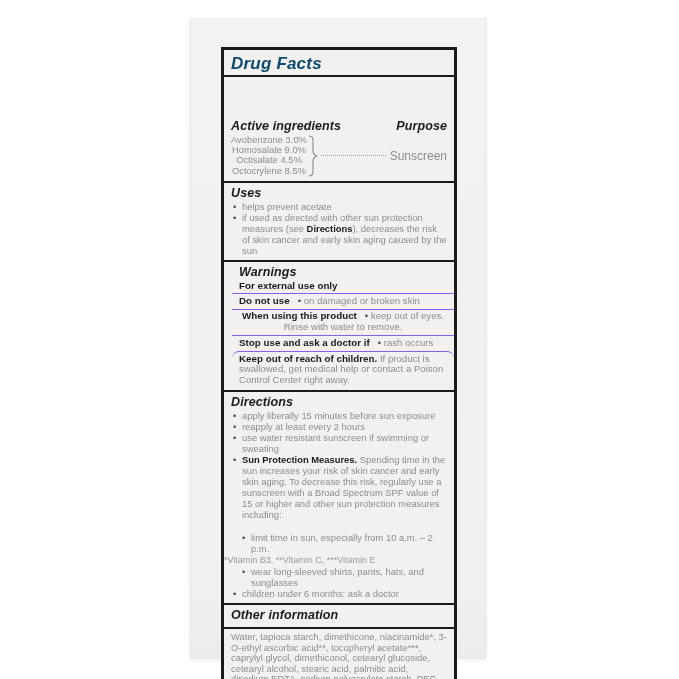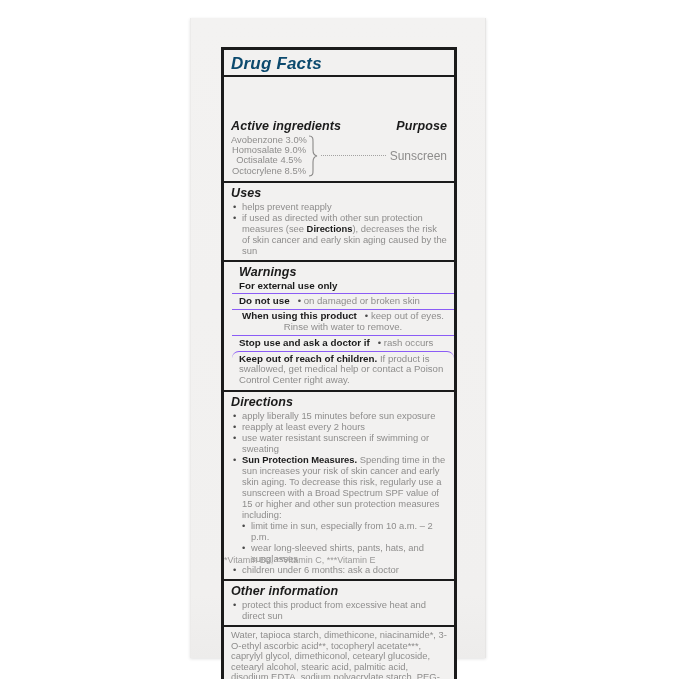--- a/index.html
+++ b/index.html
@@ -30,21 +30,21 @@
   .ai-head{display:flex;justify-content:space-between;align-items:center;margin-top:39px;}
   .ai-grid{display:flex;margin-top:1px;text-align:center;}
   .ai-names{font-size:9.4px;line-height:10.2px;color:#8e8d8c;white-space:nowrap;}
   .ai-brace{display:flex;align-items:center;margin-left:1px;}
   .ai-right{flex:1;display:flex;align-items:center;}
   .leader{flex:1;border-bottom:1.5px dotted #a3a2a1;margin:0 4px 3px 3px;height:1px;align-self:center;}
   .ai-purpose{font-size:12px;color:#8e8d8c;}
   
   .li{position:relative;padding-left:11px;font-size:9.4px;line-height:11px;color:#8e8d8c;}
   .li::before{content:"•";position:absolute;left:2px;color:#4a4a4a;}
-  .li-sub{position:relative;padding-left:10px;margin-left:10px;font-size:9.4px;line-height:11px;color:#8e8d8c;}
+  .li-sub{position:relative;padding-left:10px;margin-left:10px;font-size:9.4px;line-height:11px;color:#8e8d8c;margin-top:12px;}
   .li-sub::before{content:"•";position:absolute;left:1px;color:#4a4a4a;}
   
   .wrow{border-top:1px solid #8b5cf6;padding:1.5px 7px 2.5px;}
   .wline{font-size:9.6px;line-height:10.8px;color:#8e8d8c;}
   .wline .blead{font-size:9.8px;}
   .bdot{color:#4a4a4a;}
   .ext-use{font-weight:bold;color:#1b1b1b;font-size:9.8px;line-height:11px;padding:0 7px 2px;}
   
   .footnote{position:absolute;left:34px;font-size:9px;color:#9b9a99;margin:0;}
 </style>
@@ -78,21 +78,21 @@
         </div>
         <div class="ai-right">
           <span class="leader"></span>
           <span class="ai-purpose">Sunscreen</span>
         </div>
       </div>
     </div>
 
     <div class="sect rule-thick">
       <div class="h2">Uses</div>
-      <div class="li">helps prevent reapply</div>
+      <div class="li">helps prevent acetate</div>
       <div class="li"><span>if used as directed with other sun protection measures (see </span><span class="blead">Directions</span><span>), decreases the risk of skin cancer and early skin aging caused by the sun</span></div>
     </div>
 
     <div class="sect rule-thick" style="padding-left:8px;padding-right:0;padding-bottom:0;">
       <div class="h2" style="padding:0 7px;">Warnings</div>
       <div class="ext-use">For external use only</div>
       <div class="wrow">
         <p class="wline" style="margin:0;"><span class="blead">Do not use</span>&nbsp;&nbsp;&nbsp;<span class="bdot">•</span> <span>on damaged or broken skin</span></p>
       </div>
       <div class="wrow">
@@ -112,21 +112,20 @@
       <div class="li">reapply at least every 2 hours</div>
       <div class="li">use water resistant sunscreen if swimming or sweating</div>
       <div class="li"><span class="blead">Sun Protection Measures.</span><span> Spending time in the sun increases your risk of skin cancer and early skin aging. To decrease this risk, regularly use a sunscreen with a Broad Spectrum SPF value of 15 or higher and other sun protection measures including:</span></div>
       <div class="li-sub">limit time in sun, especially from 10 a.m. – 2 p.m.</div>
       <div class="li-sub">wear long-sleeved shirts, pants, hats, and sunglasses</div>
       <div class="li">children under 6 months: ask a doctor</div>
     </div>
 
     <div class="sect rule-thick">
       <div class="h2">Other information</div>
-      <div class="li">protect this product from excessive heat and direct sun</div>
     </div>
 
     <div class="sect rule-thick">
       <div class="body-txt" style="line-height:10.6px;">Water, tapioca starch, dimethicone, niacinamide*, 3-O-ethyl ascorbic acid**, tocopheryl acetate***, caprylyl glycol, dimethiconol, cetearyl glucoside, cetearyl alcohol, stearic acid, palmitic acid, disodium EDTA, sodium polyacrylate starch, PEG-100 stearate, polymethylsilsesquioxane, 1,2-hexanediol, phenoxyethanol, iodopropynyl butylcarbamate, fragrance</div>
     </div>
 
   </div>
 
   <p class="footnote" style="top:537px;">*Vitamin B3, **Vitamin C, ***Vitamin E</p>
 

